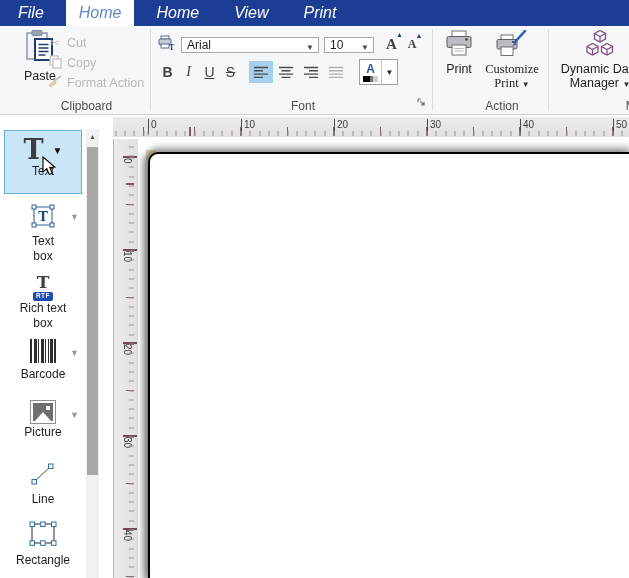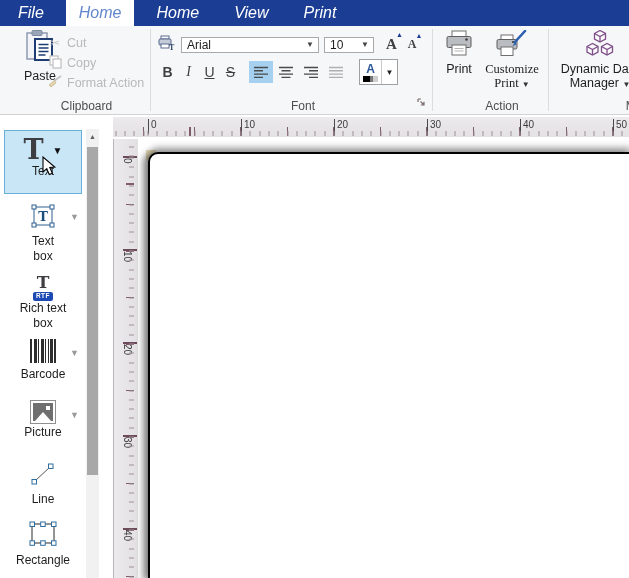--- a/index.html
+++ b/index.html
@@ -22,21 +22,21 @@
   .g-clipboard { width:150px; }
   .paste-btn { position:absolute; left:19px; top:3px; width:42px; height:66px; text-align:center; cursor:pointer; }
   .paste-btn .lbl { font-size:12.5px; color:#1e1e1e; margin-top:2px; }
   .clip-list { position:absolute; left:46px; top:7px; }
   .clip-item { display:flex; align-items:center; height:20px; color:#b9b9b9; font-size:12.5px; white-space:nowrap; }
   .clip-item .ic { width:18px; text-align:center; margin-right:3px; color:#c6c6c6; font-size:12px; flex:none; }
 
   
   .g-font { width:281px; }
   .font-row1 { display:flex; align-items:center; margin:9px 0 0 7px; }
-  .combo { background:#fff; border:1px solid #a9a9a9; height:16px; display:flex; align-items:center; font-size:12px; color:#1e1e1e; position:relative; cursor:pointer; }
+  .combo { background:#fff; border:1px solid #a9a9a9; height:16px; display:flex; align-items:flex-end; font-size:12px; color:#1e1e1e; position:relative; cursor:pointer; }
   .combo .cval { padding-left:5px; flex:1; }
   .combo .carr { width:16px; text-align:center; font-size:8px; color:#444; }
   .combo-family { width:138px; margin-right:5px; }
   .combo-size { width:50px; margin-right:8px; }
   .fontsize-btn { font-weight:bold; color:#3f3f3f; position:relative; padding:0 4px; margin-right:3px; cursor:pointer; font-family:"Liberation Serif",serif; }
   .fontsize-btn .arr { position:absolute; top:-5px; right:-2px; font-size:7px; color:#1b3e94; }
   .grow { font-size:15px; }
   .shrink { font-size:12px; }
   .font-row2 { display:flex; align-items:center; margin:6px 0 0 7px; height:24px; }
   .fmt-btn { width:19px; height:22px; display:flex; align-items:center; justify-content:center; font-size:14px; color:#3f3f3f; margin-right:2px; cursor:pointer; }

